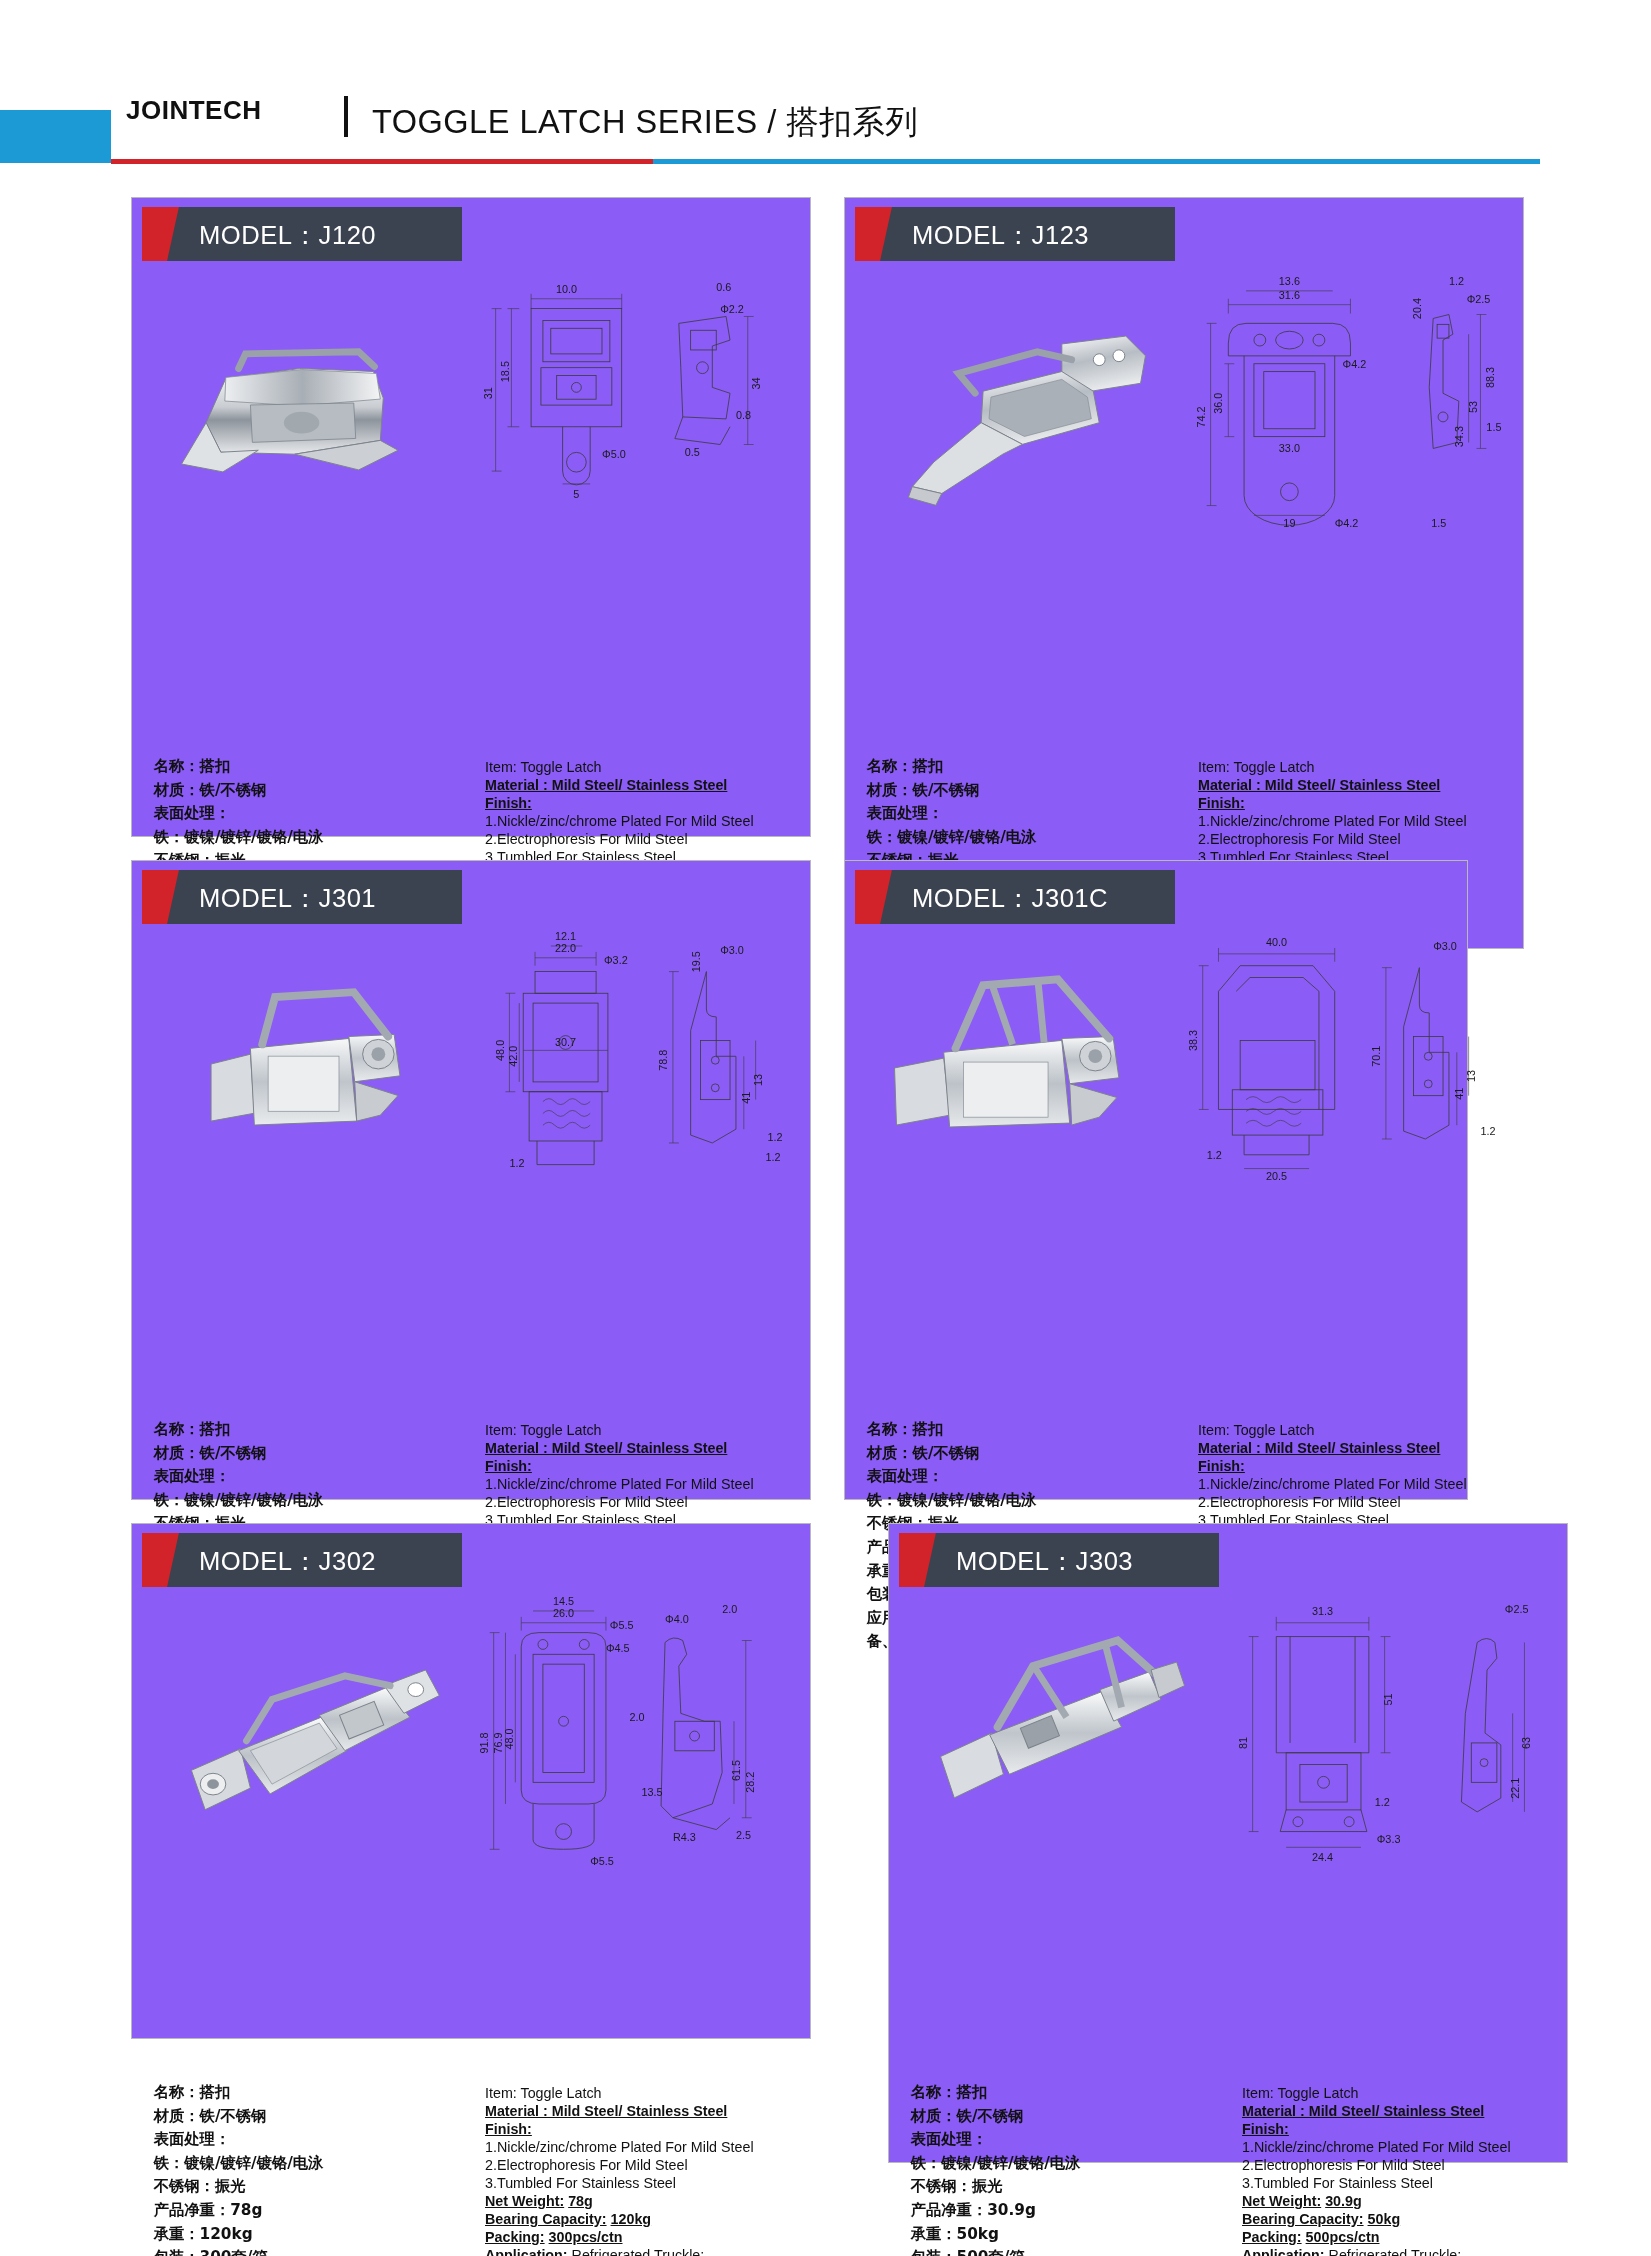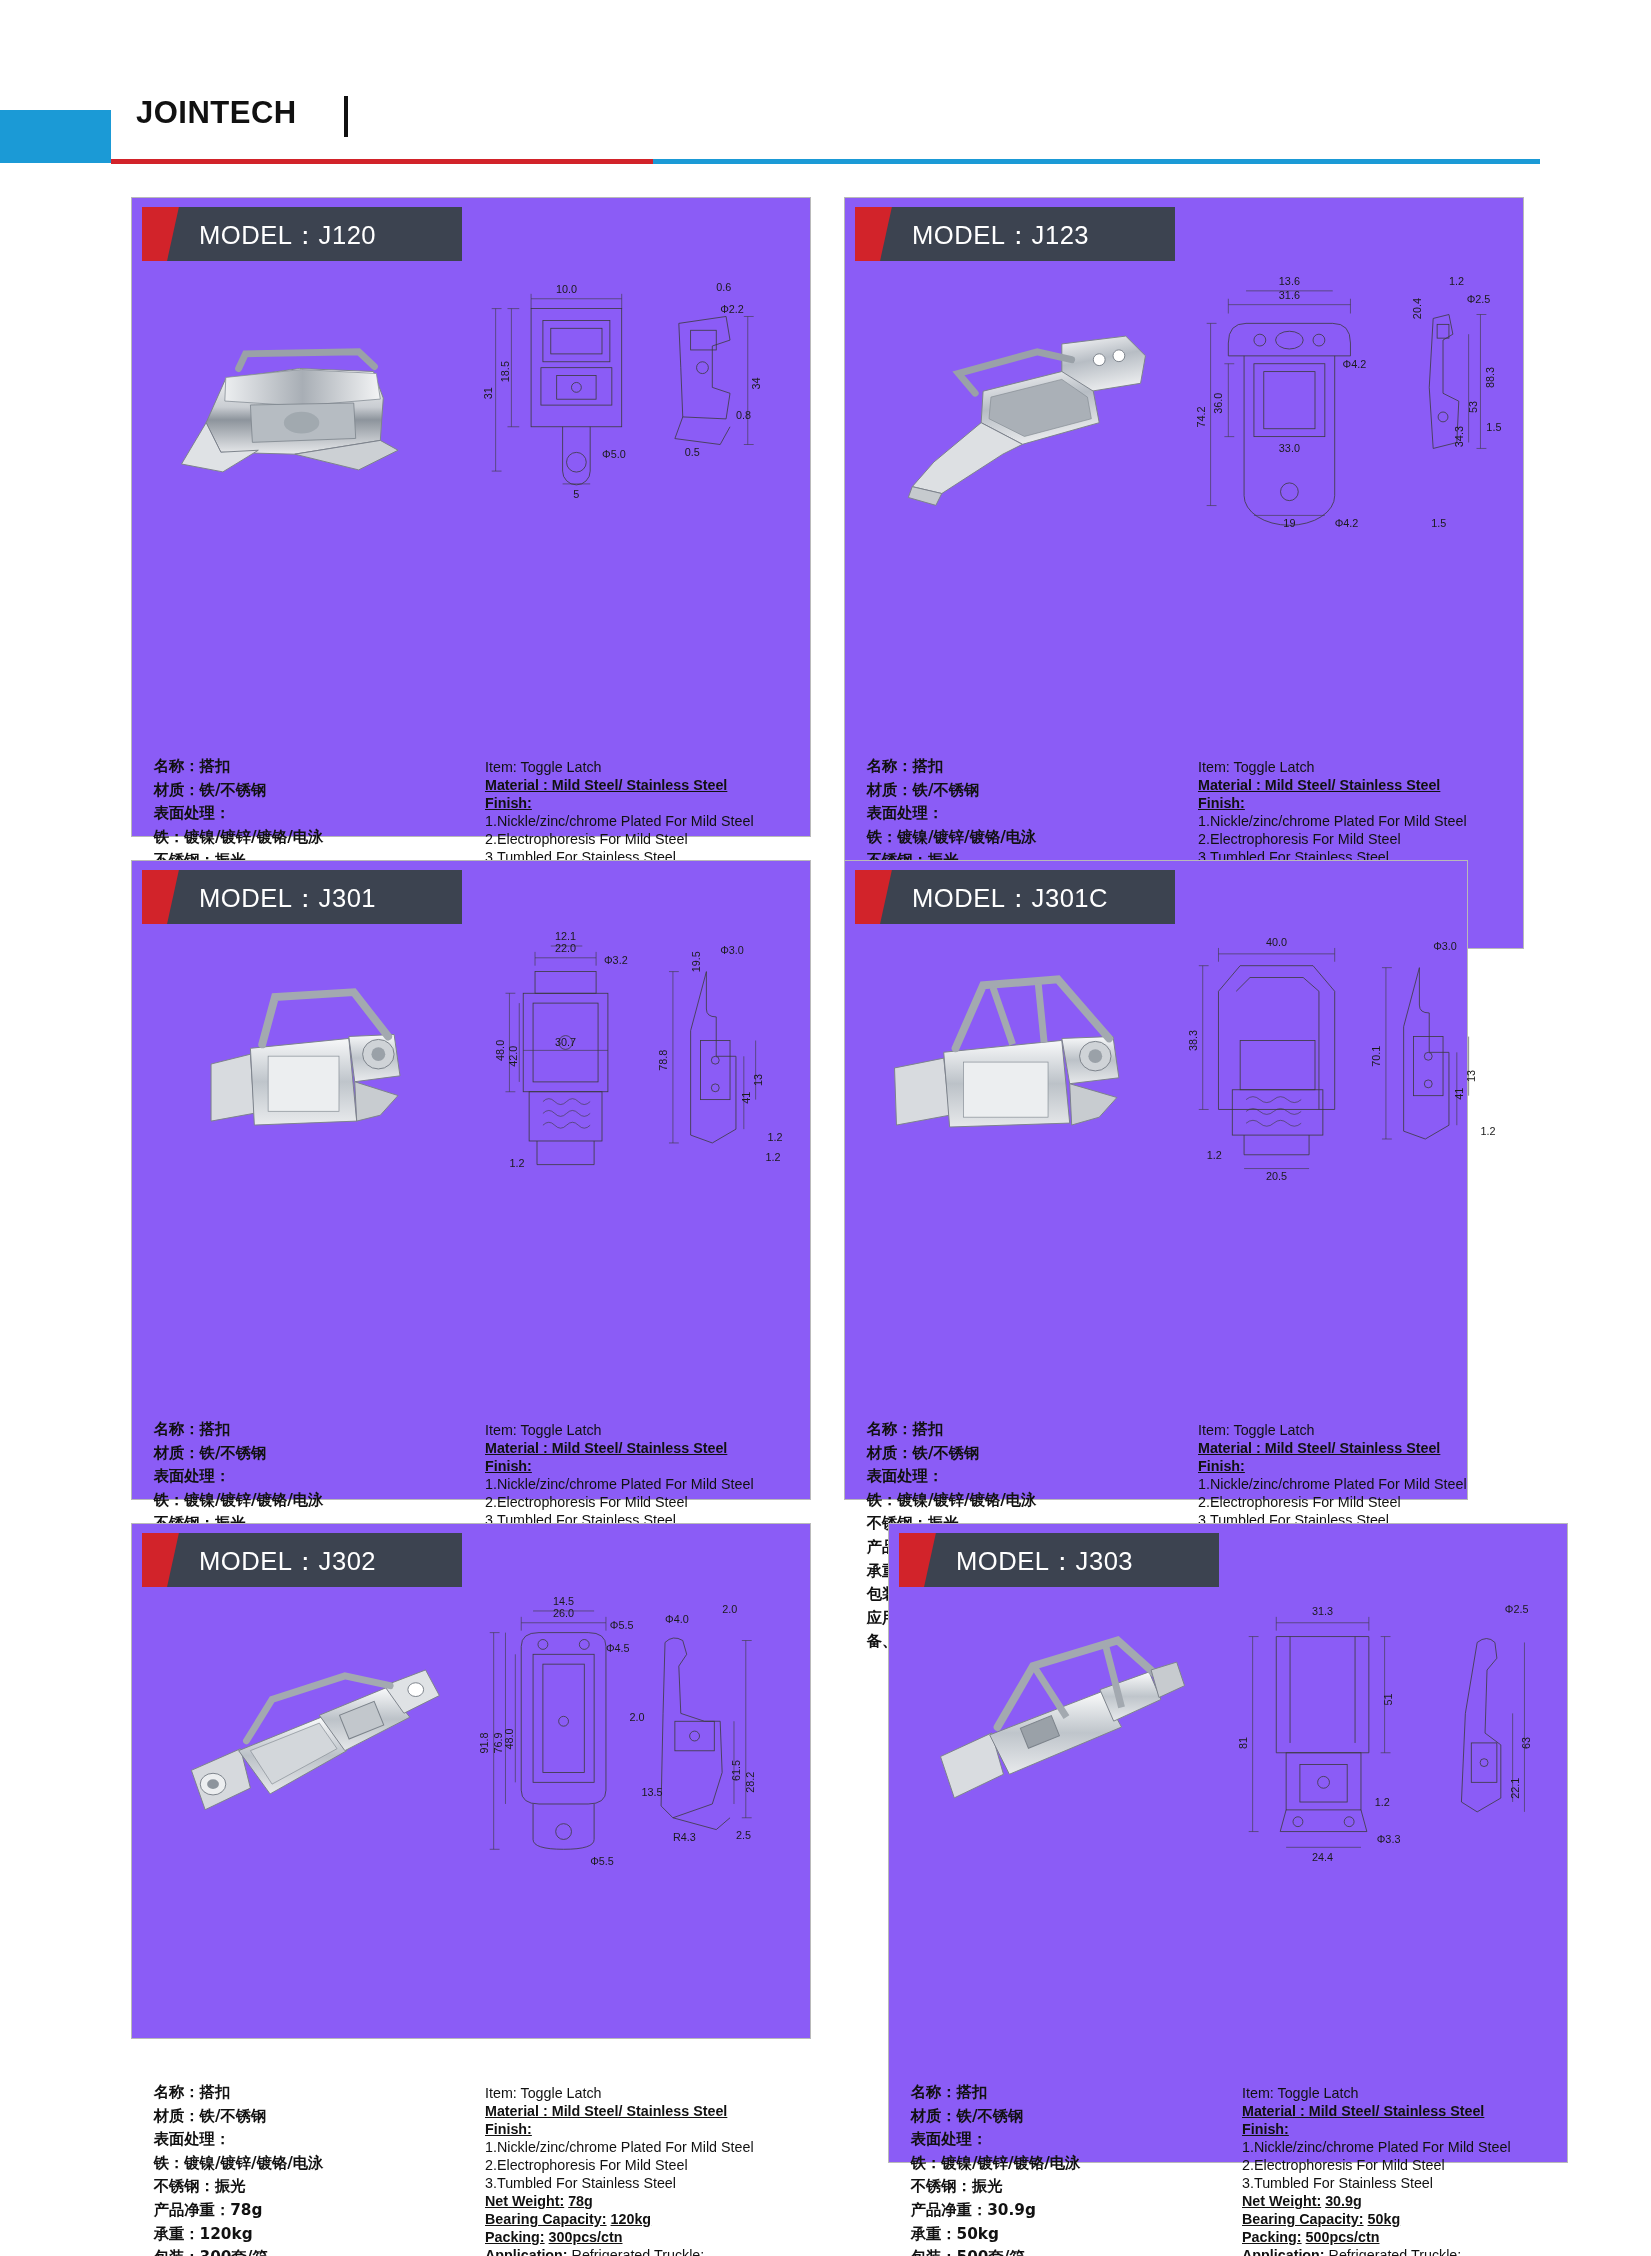--- a/index.html
+++ b/index.html
@@ -21,22 +21,22 @@
   }
   .hdr-rule-red {
     position:absolute; left:111px; top:159px; width:542px; height:4.9px;
     background:#d2232a;
   }
   .hdr-bluebar {
     position:absolute; left:0px; top:110px; width:111px; height:53px;
     background:#1b9ad6;
   }
   .brand {
-    position:absolute; left:136px; top:95px;
-    font-size:31px; font-weight:bold; letter-spacing:0.5px; color:#111;
+    position:absolute; left:126px; top:95px;
+    font-size:26px; font-weight:bold; letter-spacing:0.5px; color:#111;
     font-family:"Liberation Sans", sans-serif;
   }
   .brand .jo { color:#111; }
   .hdr-sep {
     position:absolute; left:344px; top:96px; width:3.9px; height:41px; background:#111;
   }
   .hdr-title {
     position:absolute; left:372px; top:101px;
     font-size:32.5px; color:#111; letter-spacing:0.5px;
   }
@@ -104,20 +104,21 @@
   .footer { position:absolute; left:0; top:2108px; width:1652px; height:148px; }
   svg text { font-family:"Liberation Sans", sans-serif; }
 </style>
 </head>
 <body>
 
 <div class="header">
   <div class="hdr-bluebar"></div>
   <div class="brand"><span class="jo">JOIN</span><span>TECH</span></div>
   <div class="hdr-sep"></div>
+  <div class="hdr-title">TOGGLE LATCH SERIES / 搭扣系列</div>
   <div class="hdr-rule"></div>
   <div class="hdr-rule-red"></div>
 </div>
 
 <div class="grid">
 
   <div class="card c0">
     <div class="ribbon"></div>
     <div class="ribbon-red"></div>
     <div class="ribbon-text">MODEL：J120</div>

